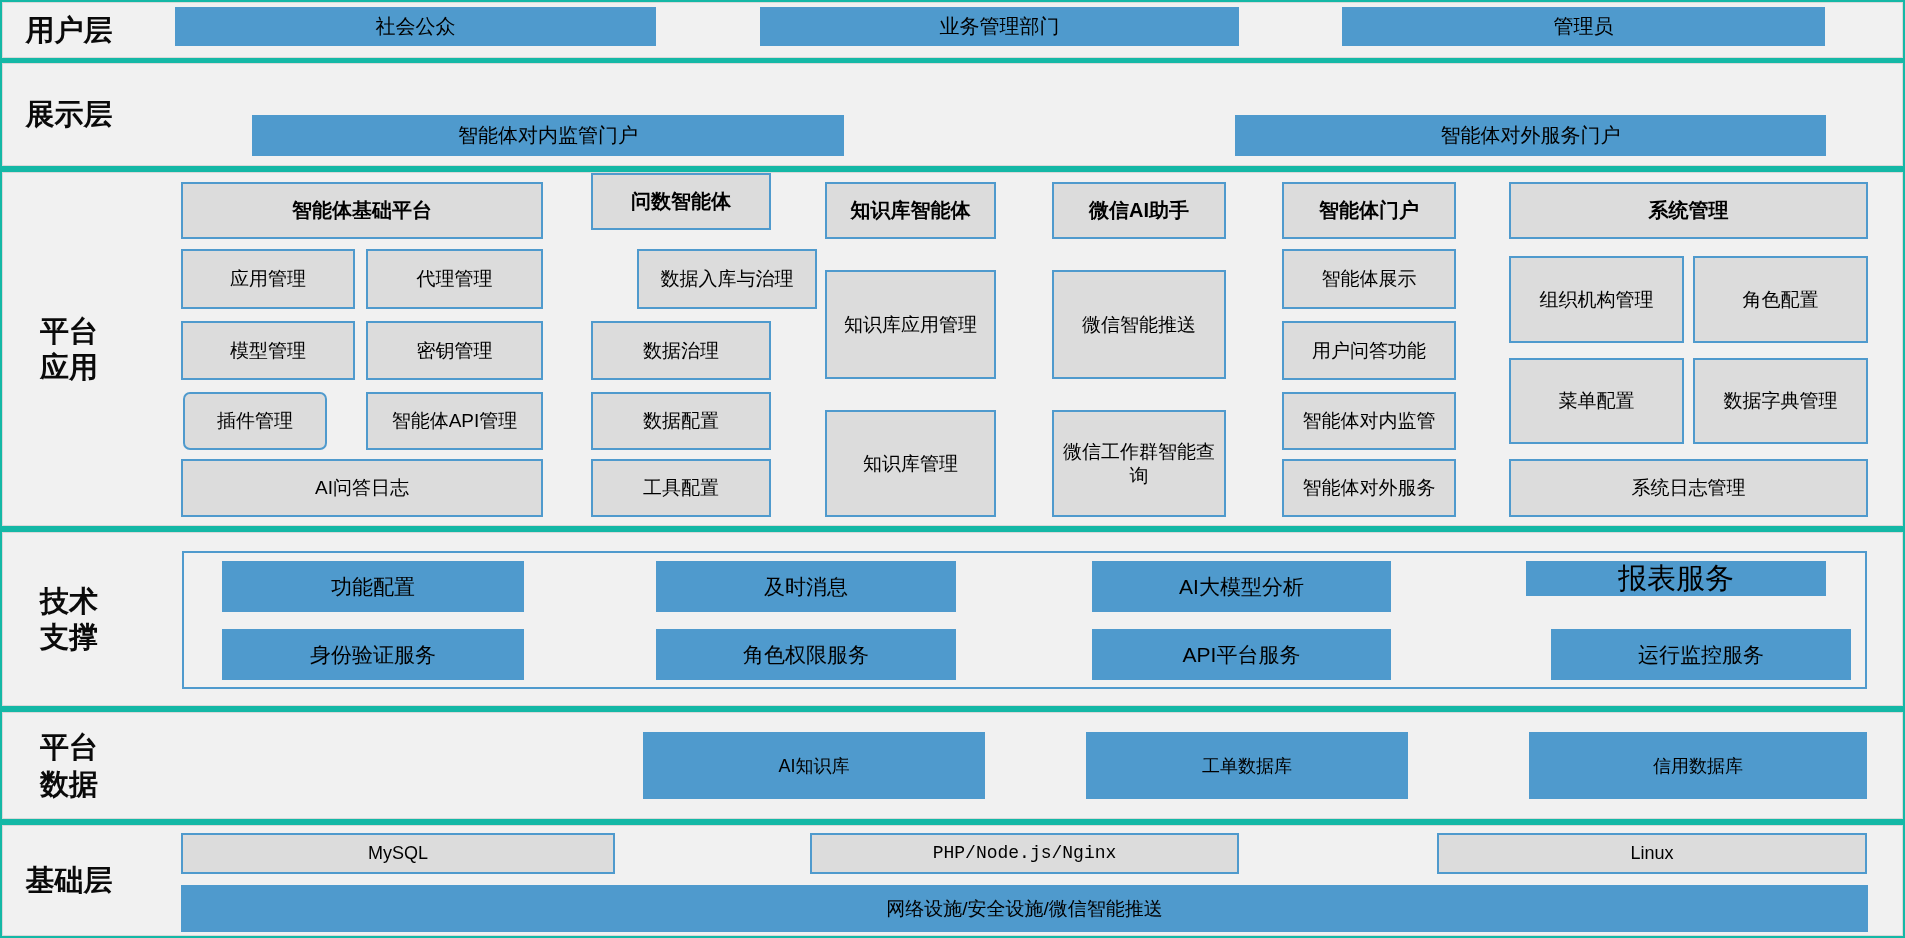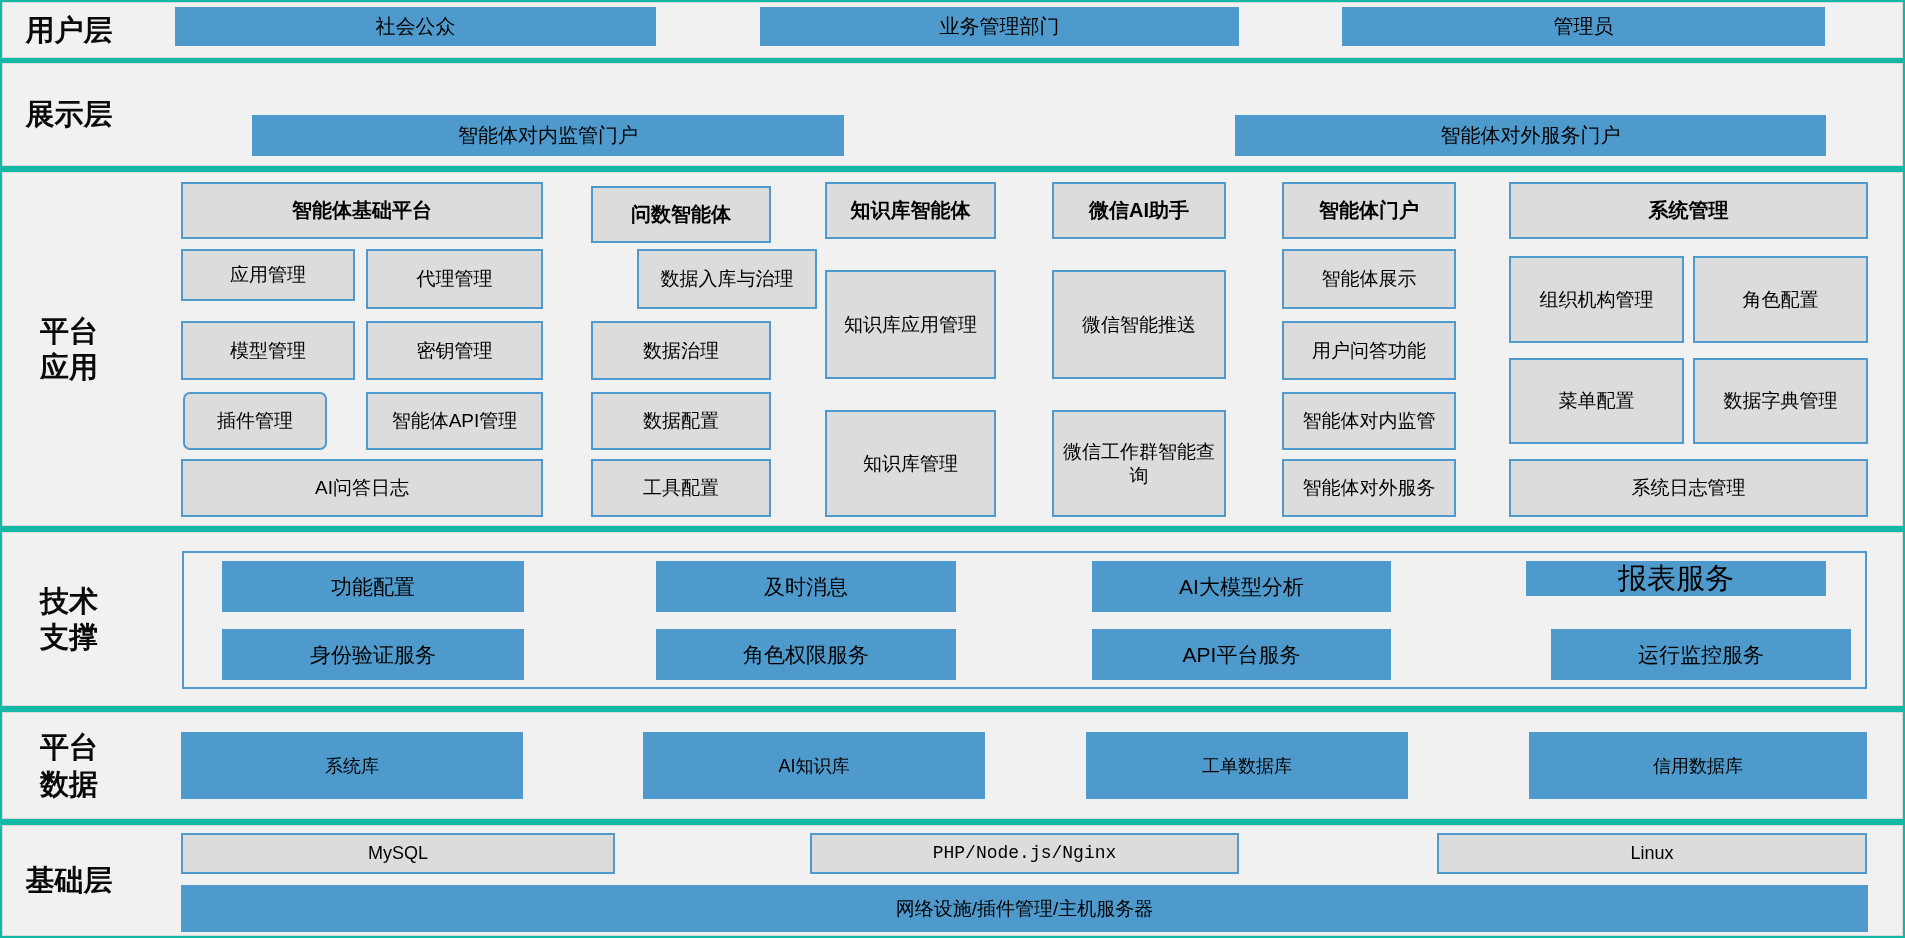--- a/index.html
+++ b/index.html
@@ -44,29 +44,29 @@
     <div class="bluebox" style="left:1232px;top:51px;width:591px;height:41px;">智能体对外服务门户</div>
   </div>
 
   <div class="band" style="top:172px;height:354px;">
     <div class="layer-label">
       <span>平台</span>
       <span>应用</span>
     </div>
 
     <div class="graybox hdr" style="left:178px;top:9px;width:362px;height:57px;">智能体基础平台</div>
-    <div class="graybox" style="left:178px;top:76px;width:174px;height:52px;">应用管理</div>
+    <div class="graybox" style="left:178px;top:76px;width:174px;height:60px;">应用管理</div>
     <div class="graybox" style="left:363px;top:76px;width:177px;height:60px;">代理管理</div>
     <div class="graybox" style="left:178px;top:148px;width:174px;height:59px;">模型管理</div>
     <div class="graybox" style="left:363px;top:148px;width:177px;height:59px;">密钥管理</div>
     <div class="graybox" style="left:180px;top:219px;width:144px;height:58px;border-radius:7px;">插件管理</div>
     <div class="graybox" style="left:363px;top:219px;width:177px;height:58px;">智能体API管理</div>
     <div class="graybox" style="left:178px;top:286px;width:362px;height:58px;">AI问答日志</div>
 
-    <div class="graybox hdr" style="left:588px;top:13px;width:180px;height:57px;">问数智能体</div>
+    <div class="graybox hdr" style="left:588px;top:0;width:180px;height:57px;">问数智能体</div>
     <div class="graybox" style="left:588px;top:76px;width:180px;height:60px;margin-left:46px;">数据入库与治理</div>
     <div class="graybox" style="left:588px;top:148px;width:180px;height:59px;">数据治理</div>
     <div class="graybox" style="left:588px;top:286px;width:180px;height:58px;">工具配置</div>
     <div class="graybox" style="left:588px;top:219px;width:180px;height:58px;">数据配置</div>
 
     <div class="graybox hdr" style="left:822px;top:9px;width:171px;height:57px;">知识库智能体</div>
     <div class="graybox" style="left:822px;top:97px;width:171px;height:109px;">知识库应用管理</div>
     <div class="graybox" style="left:822px;top:237px;width:171px;height:107px;">知识库管理</div>
 
     <div class="graybox hdr" style="left:1049px;top:9px;width:174px;height:57px;">微信AI助手</div>
@@ -101,29 +101,28 @@
     <div class="bluebox" style="left:653px;top:96px;width:300px;height:51px;font-size:21px;">角色权限服务</div>
     <div class="bluebox" style="left:1089px;top:96px;width:299px;height:51px;font-size:21px;">API平台服务</div>
     <div class="bluebox" style="left:1523px;top:96px;width:300px;height:51px;font-size:21px;margin-left:25px;">运行监控服务</div>
   </div>
 
   <div class="band" style="top:712px;height:107px;">
     <div class="layer-label">
       <span>平台</span>
       <span>数据</span>
     </div>
-    <div class="bluebox small" style="left:178px;top:19px;width:342px;height:67px;">系统库</div>
     <div class="bluebox small" style="left:640px;top:19px;width:342px;height:67px;">AI知识库</div>
     <div class="bluebox small" style="left:1083px;top:19px;width:322px;height:67px;">工单数据库</div>
     <div class="bluebox small" style="left:1526px;top:19px;width:338px;height:67px;">信用数据库</div>
   </div>
 
   <div class="band" style="top:825px;height:111px;">
     <div class="layer-label">
       <span>基础层</span>
     </div>
     <div class="graybox small" style="left:178px;top:7px;width:434px;height:41px;">MySQL</div>
     <div class="graybox small" style="left:807px;top:7px;width:429px;height:41px;font-family:Liberation Mono, monospace;">PHP/Node.js/Nginx</div>
     <div class="graybox small" style="left:1434px;top:7px;width:430px;height:41px;">Linux</div>
-    <div class="bluebox" style="left:178px;top:59px;width:1687px;height:47px;font-size:19px;">网络设施/插件管理/主机服务器</div>
+    <div class="bluebox" style="left:178px;top:59px;width:1687px;height:47px;font-size:19px;">网络设施/安全设施/微信智能推送</div>
   </div>
 
 </div>
 
 </body></html>

